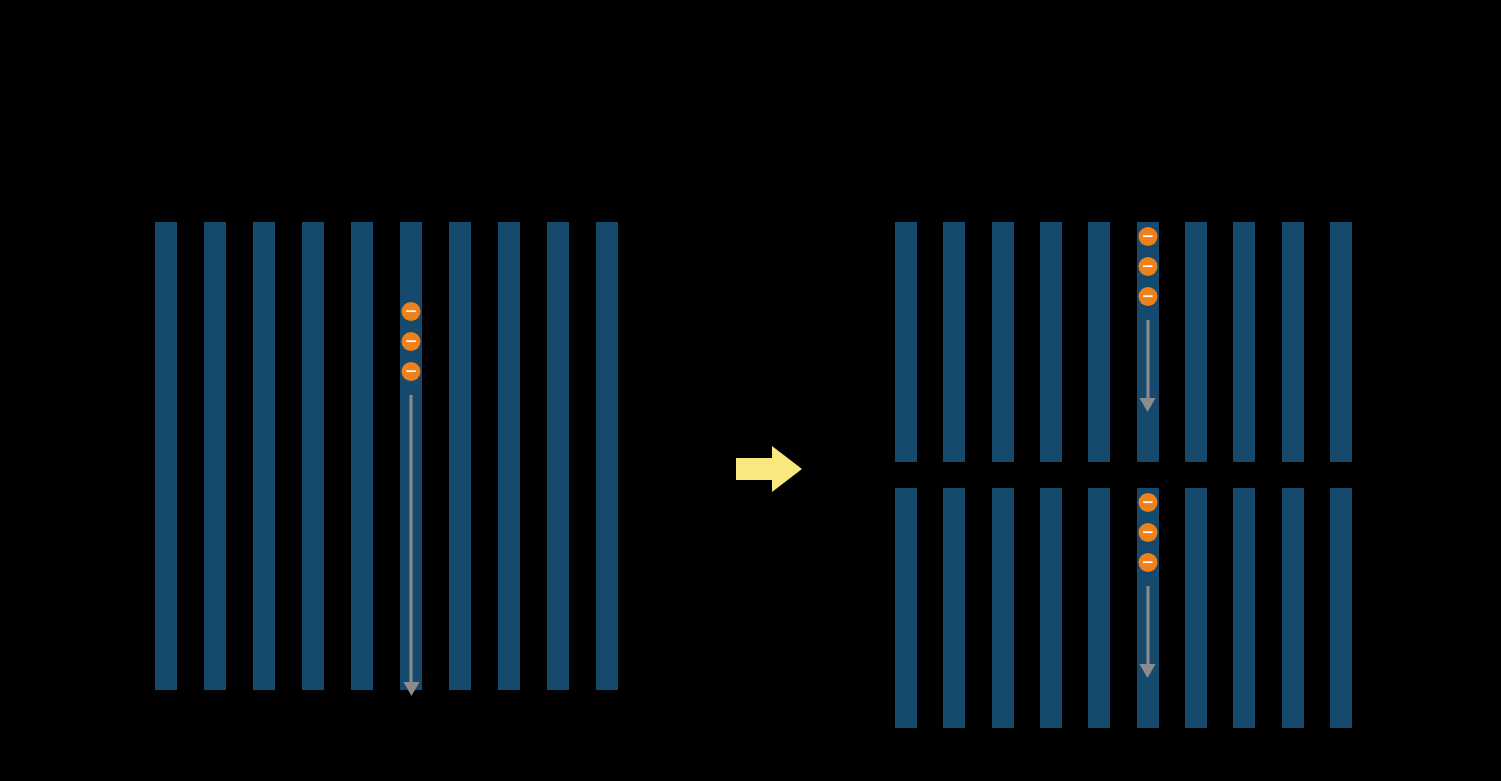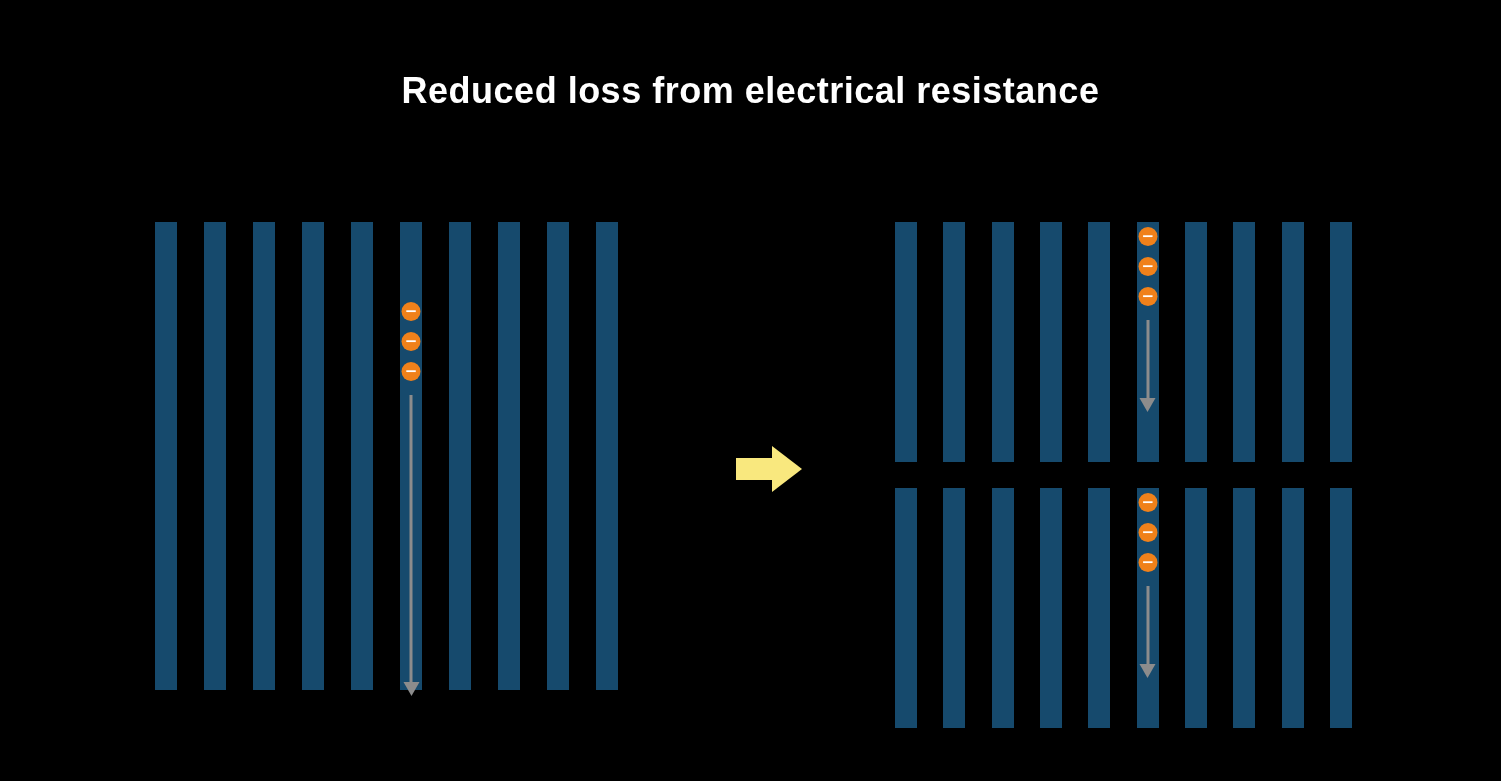--- a/index.html
+++ b/index.html
@@ -109,21 +109,20 @@
     border-top: 23px solid transparent;
     border-bottom: 23px solid transparent;
     border-left: 30px solid var(--transition-arrow, #f9e87e);
   }
 </style>
 </head>
 <body>
 
 <div class="stage">
 
-  <div class="title">Reduced loss from electrical resistance</div>
 
   <div class="panel panel-left">
     <div class="bars">
         <div class="bar"></div>
         <div class="bar"></div>
         <div class="bar"></div>
         <div class="bar"></div>
         <div class="bar"></div>
         <div class="bar"></div>
         <div class="bar"></div>

